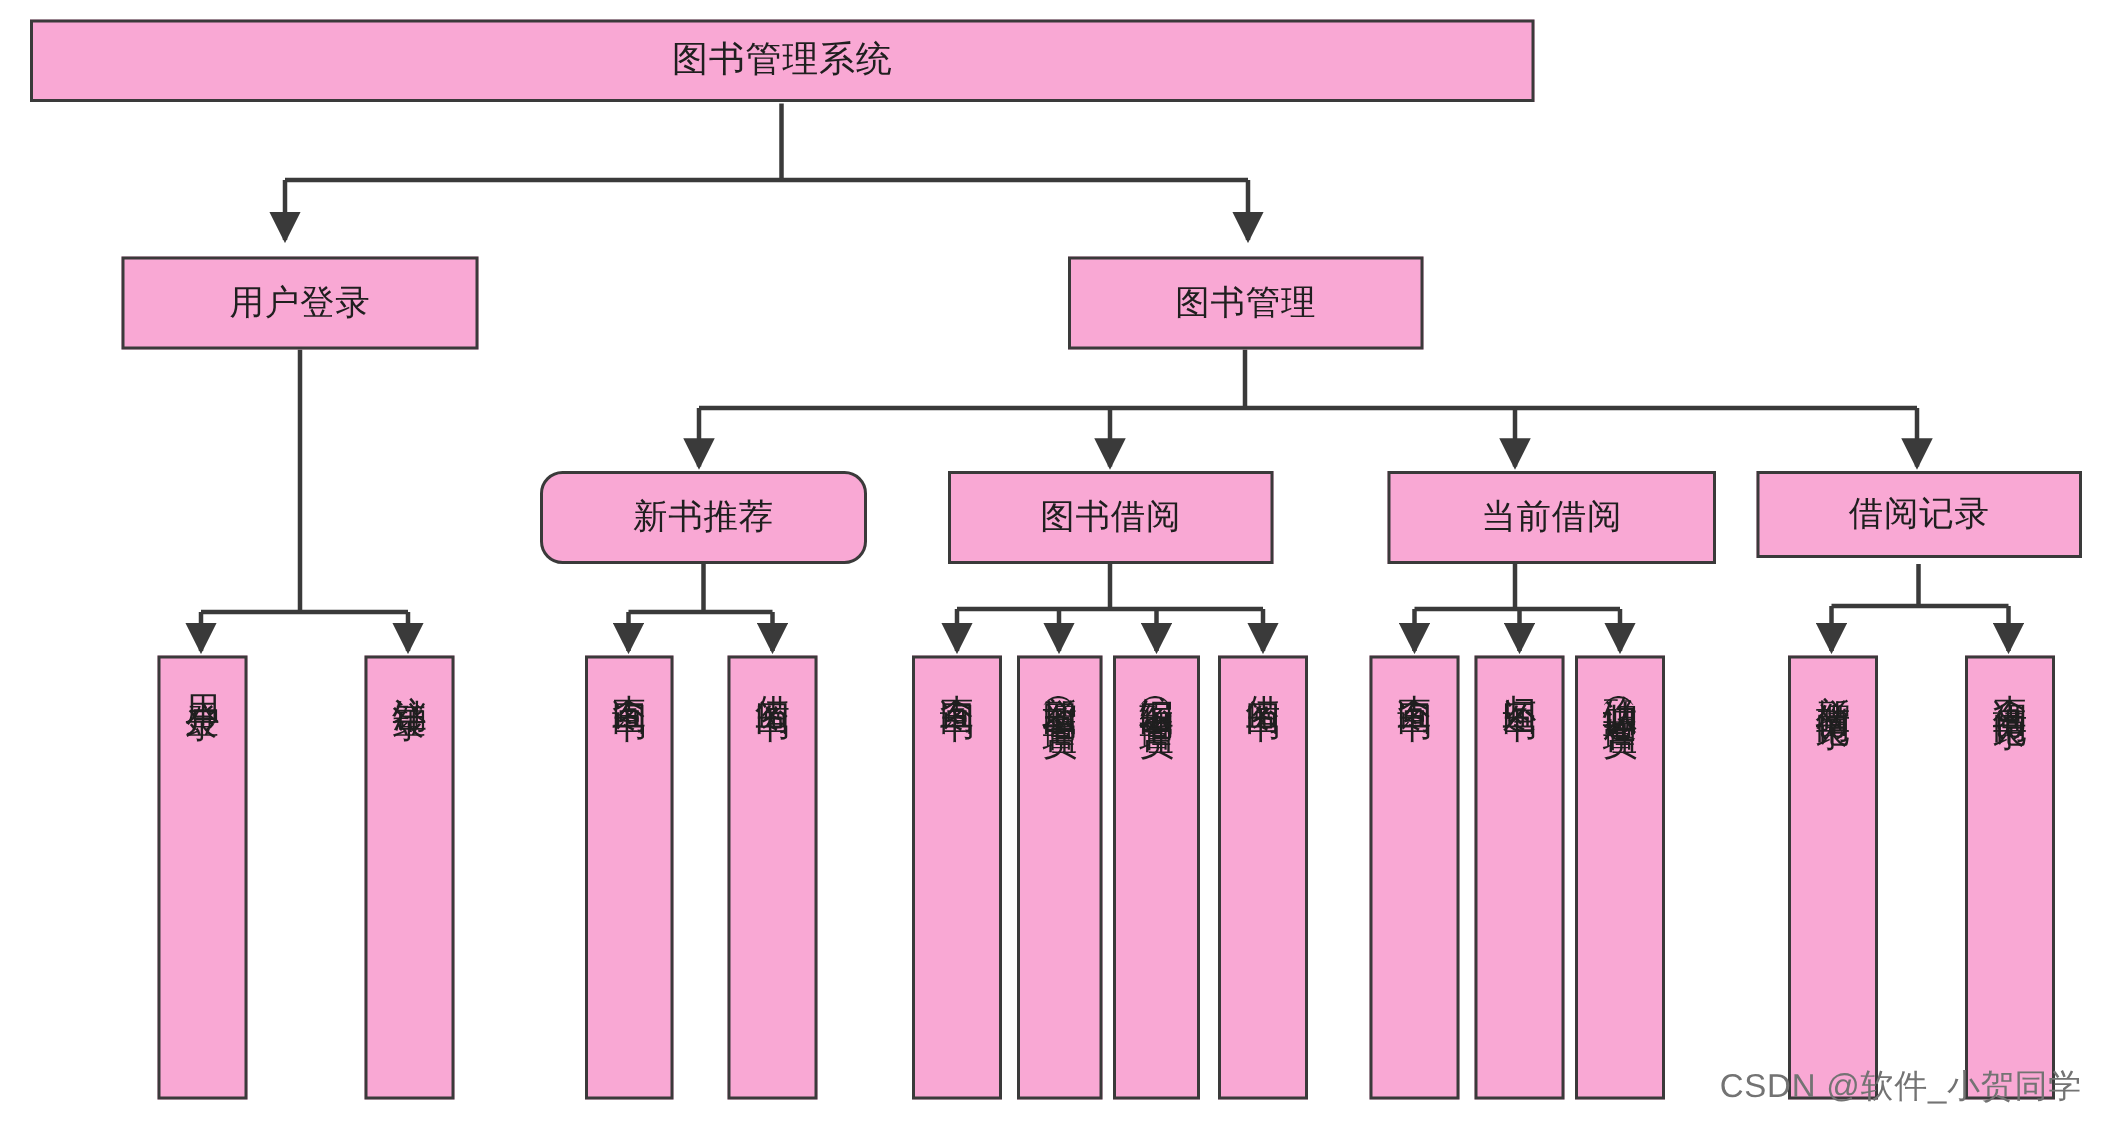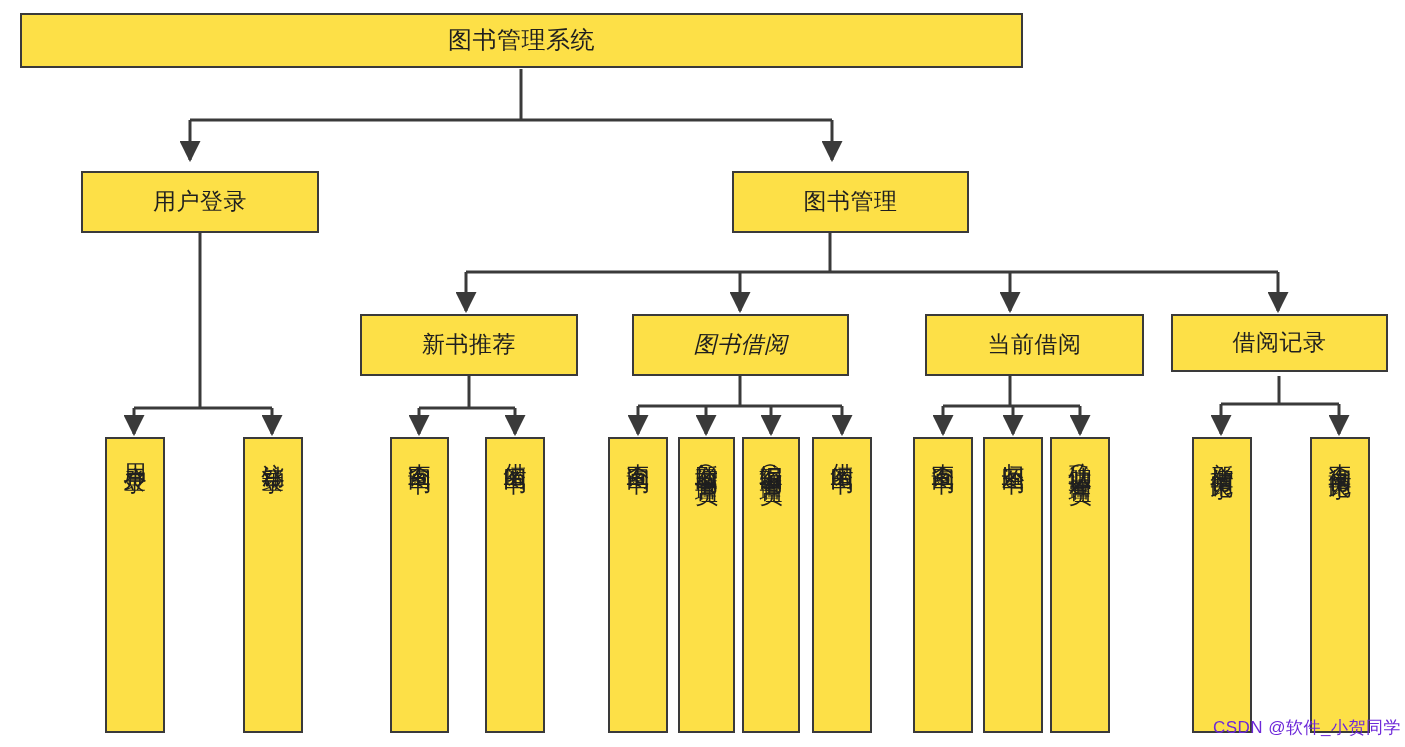--- a/index.html
+++ b/index.html
@@ -22,21 +22,21 @@
     position: absolute;
     left: 0;
     top: 0;
     width: 1405px;
     height: 747px;
     pointer-events: none;
   }
   .node {
     position: absolute;
     box-sizing: border-box;
-    background: #fde047;
+    background: #f9a8d4;
     border: 2px solid #3a3a3a;
     display: flex;
     align-items: center;
     justify-content: center;
     color: #1f1f1f;
     z-index: 2;
   }
   .node .label {
     display: block;
     text-align: center;
@@ -59,24 +59,24 @@
   .node.vert .label {
     writing-mode: vertical-rl;
     text-orientation: upright;
     font-size: 23px;
     line-height: 1.0;
     letter-spacing: 3px;
     white-space: pre;
   }
   .watermark {
     position: absolute;
-    right: 4px;
+    right: 17px;
     bottom: 8px;
-    font-size: 17px;
-    color: #6d28d9;
+    font-size: 22px;
+    color: #737373;
     z-index: 5;
     white-space: nowrap;
     letter-spacing: 0.5px;
   }
 </style>
 </head>
 <body>
 
 <div id="canvas">
 
@@ -130,28 +130,28 @@
     </g>
   </svg>
 
   <div class="node root horiz" style="left:20px; top:13px; width:1003px; height:55px;">
     <span class="label">图书管理系统</span>
   </div>
 
   <div class="node horiz" style="left:81px; top:171px; width:238px; height:62px;">
     <span class="label">用户登录</span>
   </div>
-  <div class="node horiz" style="left:712px; top:171px; width:237px; height:62px;margin-left:20px;">
+  <div class="node horiz" style="left:712px; top:171px; width:237px; height:62px;">
     <span class="label">图书管理</span>
   </div>
 
-  <div class="node horiz" style="left:360px; top:314px; width:218px; height:62px;">
+  <div class="node horiz" style="left:360px; top:314px; width:218px; height:62px;border-radius:15px;">
     <span class="label">新书推荐</span>
   </div>
-  <div class="node horiz" style="left:632px; top:314px; width:217px; height:62px;font-style:italic;">
+  <div class="node horiz" style="left:632px; top:314px; width:217px; height:62px;">
     <span class="label">图书借阅</span>
   </div>
   <div class="node horiz" style="left:925px; top:314px; width:219px; height:62px;">
     <span class="label">当前借阅</span>
   </div>
   <div class="node horiz" style="left:1171px; top:314px; width:217px; height:58px;">
     <span class="label">借阅记录</span>
   </div>
 
   <div class="node vert" style="left:105px; top:437px; width:60px; height:296px;">

